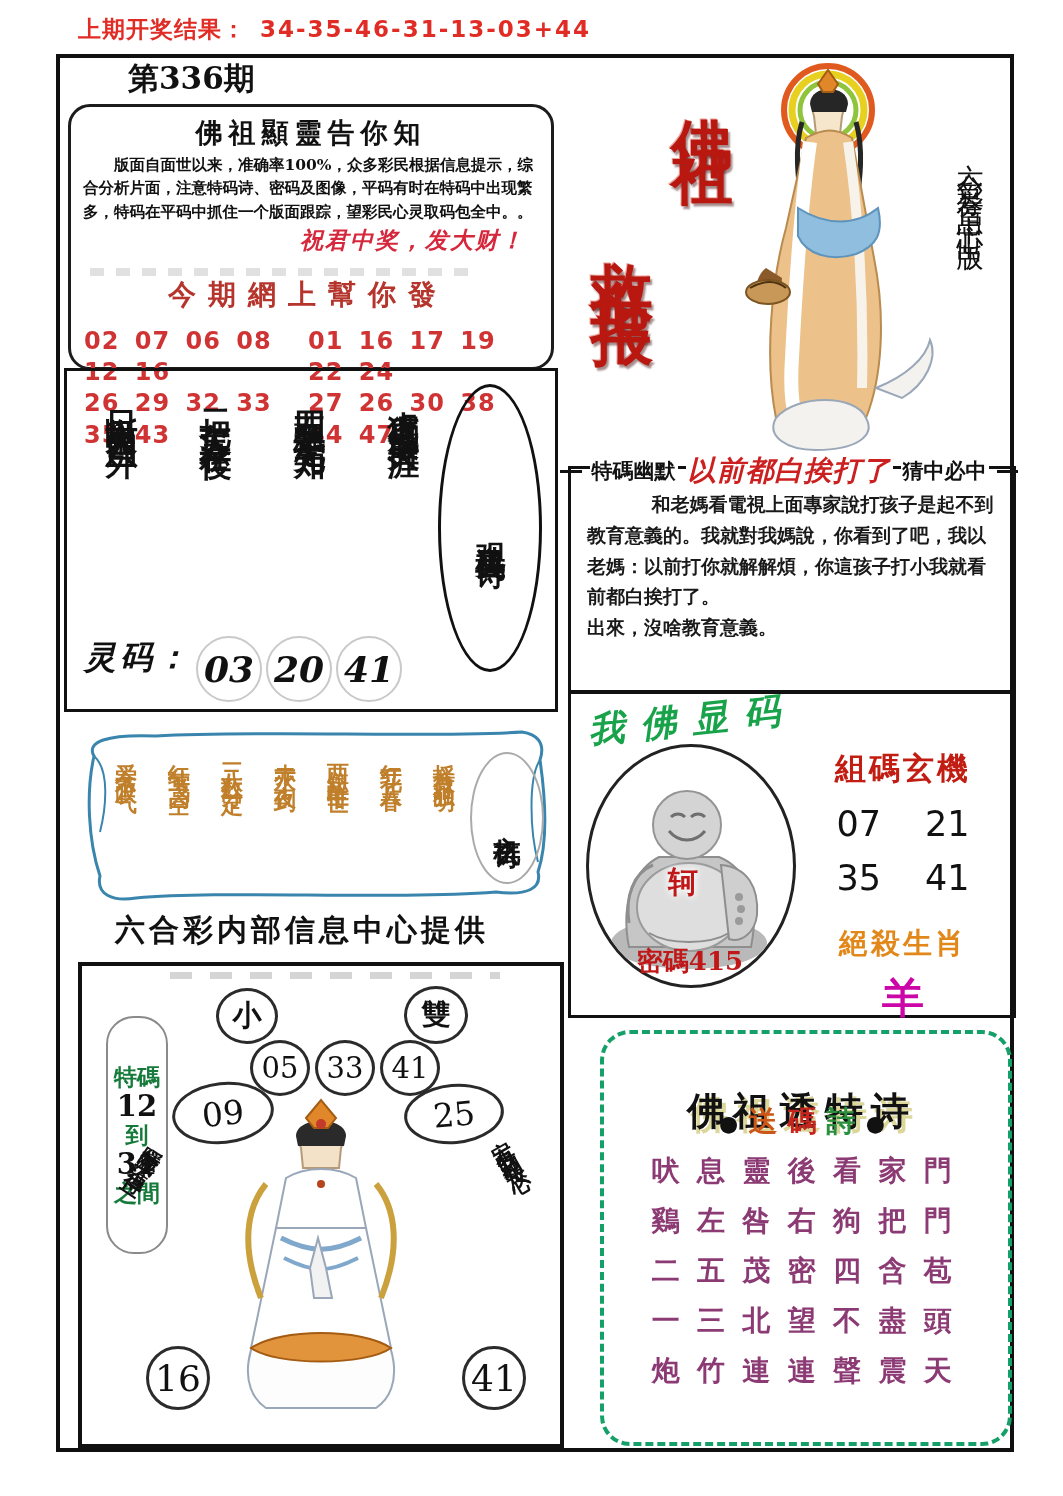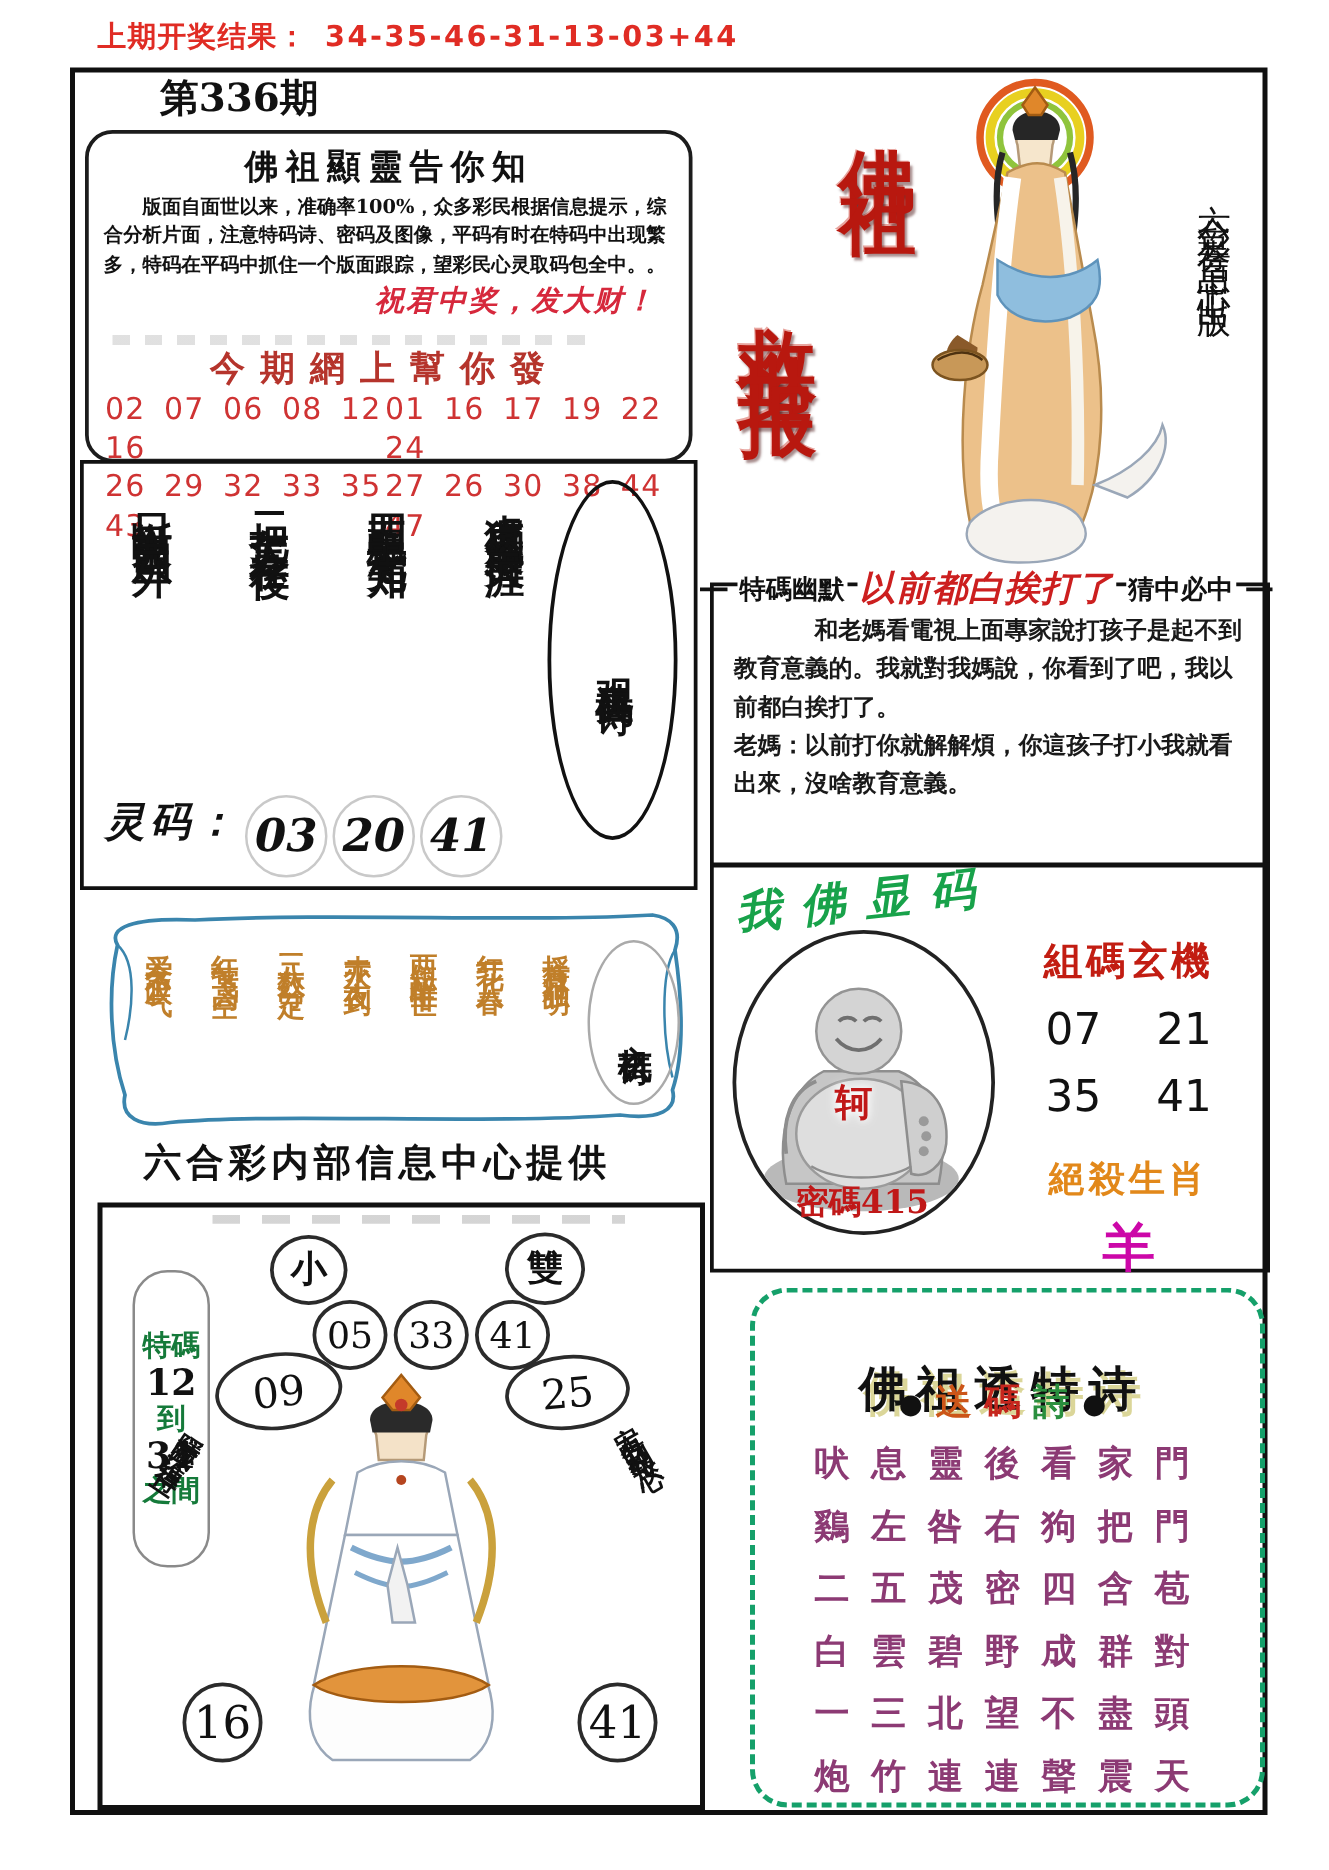--- a/index.html
+++ b/index.html
@@ -16,23 +16,23 @@
   .issue{left:128px;top:58px;font-size:31px;font-weight:bold;}
   
   .notice-box{left:68px;top:104px;width:480px;height:260px;border:3px solid #1c1c1c;border-radius:22px;}
   .notice-title{margin-top:8px;text-align:center;font-size:27px;font-weight:bold;letter-spacing:6px;}
   .notice-body{padding:2px 12px 0 12px;font-size:15.5px;font-weight:600;line-height:1.5;text-indent:2em;}
   .notice-wish{text-align:right;padding-right:26px;margin-top:2px;color:#d6283c;font-size:23px;
                font-weight:bold;font-style:italic;letter-spacing:2px;}
   .ghost1{left:90px;top:268px;width:380px;height:8px;background:repeating-linear-gradient(90deg,#bbb 0 14px,transparent 14px 26px);opacity:.45;}
   .notice-slogan{left:68px;top:276px;width:480px;text-align:center;color:#b5342c;font-size:28px;
                  font-weight:bold;letter-spacing:12px;}
-  .notice-numbers{left:68px;top:312px;width:480px;display:flex;justify-content:flex-start;
+  .notice-numbers{left:68px;top:326px;width:480px;display:flex;justify-content:flex-start;
                   padding:0 16px;box-sizing:border-box;color:#cf3333;
-                  font-family:"DejaVu Sans",sans-serif;font-weight:normal;font-size:24px;line-height:1.3;}
+                  font-family:"DejaVu Sans",sans-serif;font-weight:bold;font-size:24px;line-height:1.3;}
   .num-group{text-align:left;letter-spacing:1px;word-spacing:6px;}
   
   .lingma-box{left:64px;top:368px;width:488px;height:338px;border:3px solid #111;}
   .poem-cols{left:100px;top:386px;display:flex;gap:50px;}
   .poem-col{writing-mode:vertical-rl;text-orientation:upright;font-size:32px;font-weight:bold;
             letter-spacing:6px;height:290px;}
   .guanyin-oval{left:438px;top:384px;width:98px;height:282px;border:3px solid #111;border-radius:50%;
                 display:flex;align-items:center;justify-content:center;}
   .guanyin-oval span{writing-mode:vertical-rl;text-orientation:upright;font-size:30px;font-weight:bold;letter-spacing:4px;}
   .lingma-row{left:84px;top:636px;display:flex;gap:4px;}
@@ -245,22 +245,22 @@
     <ellipse cx="62" cy="234" rx="22" ry="12" fill="#c89858" stroke="#7c5420" stroke-width="2"></ellipse>
     <path d="M44,230 C58,222 70,222 80,230" fill="none" stroke="#4e3210" stroke-width="2"></path>
   </svg>
 
   <div class="abs publisher">六合彩券信息中心出版</div>
 
   <div class="abs humor-box">
     <div class="humor-body">
       <div>和老媽看電視上面專家說打孩子是起不到</div>
       <div>教育意義的。我就對我媽說，你看到了吧，我以</div>
+      <div>老媽：以前打你就解解煩，你這孩子打小我就看</div>
       <div>前都白挨打了。</div>
-      <div>老媽：以前打你就解解煩，你這孩子打小我就看</div>
       <div>出來，沒啥教育意義。</div>
     </div>
   </div>
   <div class="abs humor-header">
     <div class="hline"></div>
     <span class="humor-label">特碼幽默</span>
     <span class="humor-highlight">以前都白挨打了</span>
     <span class="humor-label">猜中必中</span>
     <div class="hline"></div>
   </div>
@@ -305,18 +305,17 @@
     <span class="dot">●</span>
     <span class="c1">送</span>
     <span class="c2">碼</span>
     <span class="c3">詩</span>
     <span class="dot">●</span>
   </div>
   <div class="abs toute-rows">
     <div class="toute-row">吠息靈後看家門</div>
     <div class="toute-row">鷄左咎右狗把門</div>
     <div class="toute-row">二五茂密四含苞</div>
-    <div class="toute-row">白雲碧野成群對</div>
     <div class="toute-row">一三北望不盡頭</div>
     <div class="toute-row">炮竹連連聲震天</div>
   </div>
 
 </div>
 
 </body></html>

